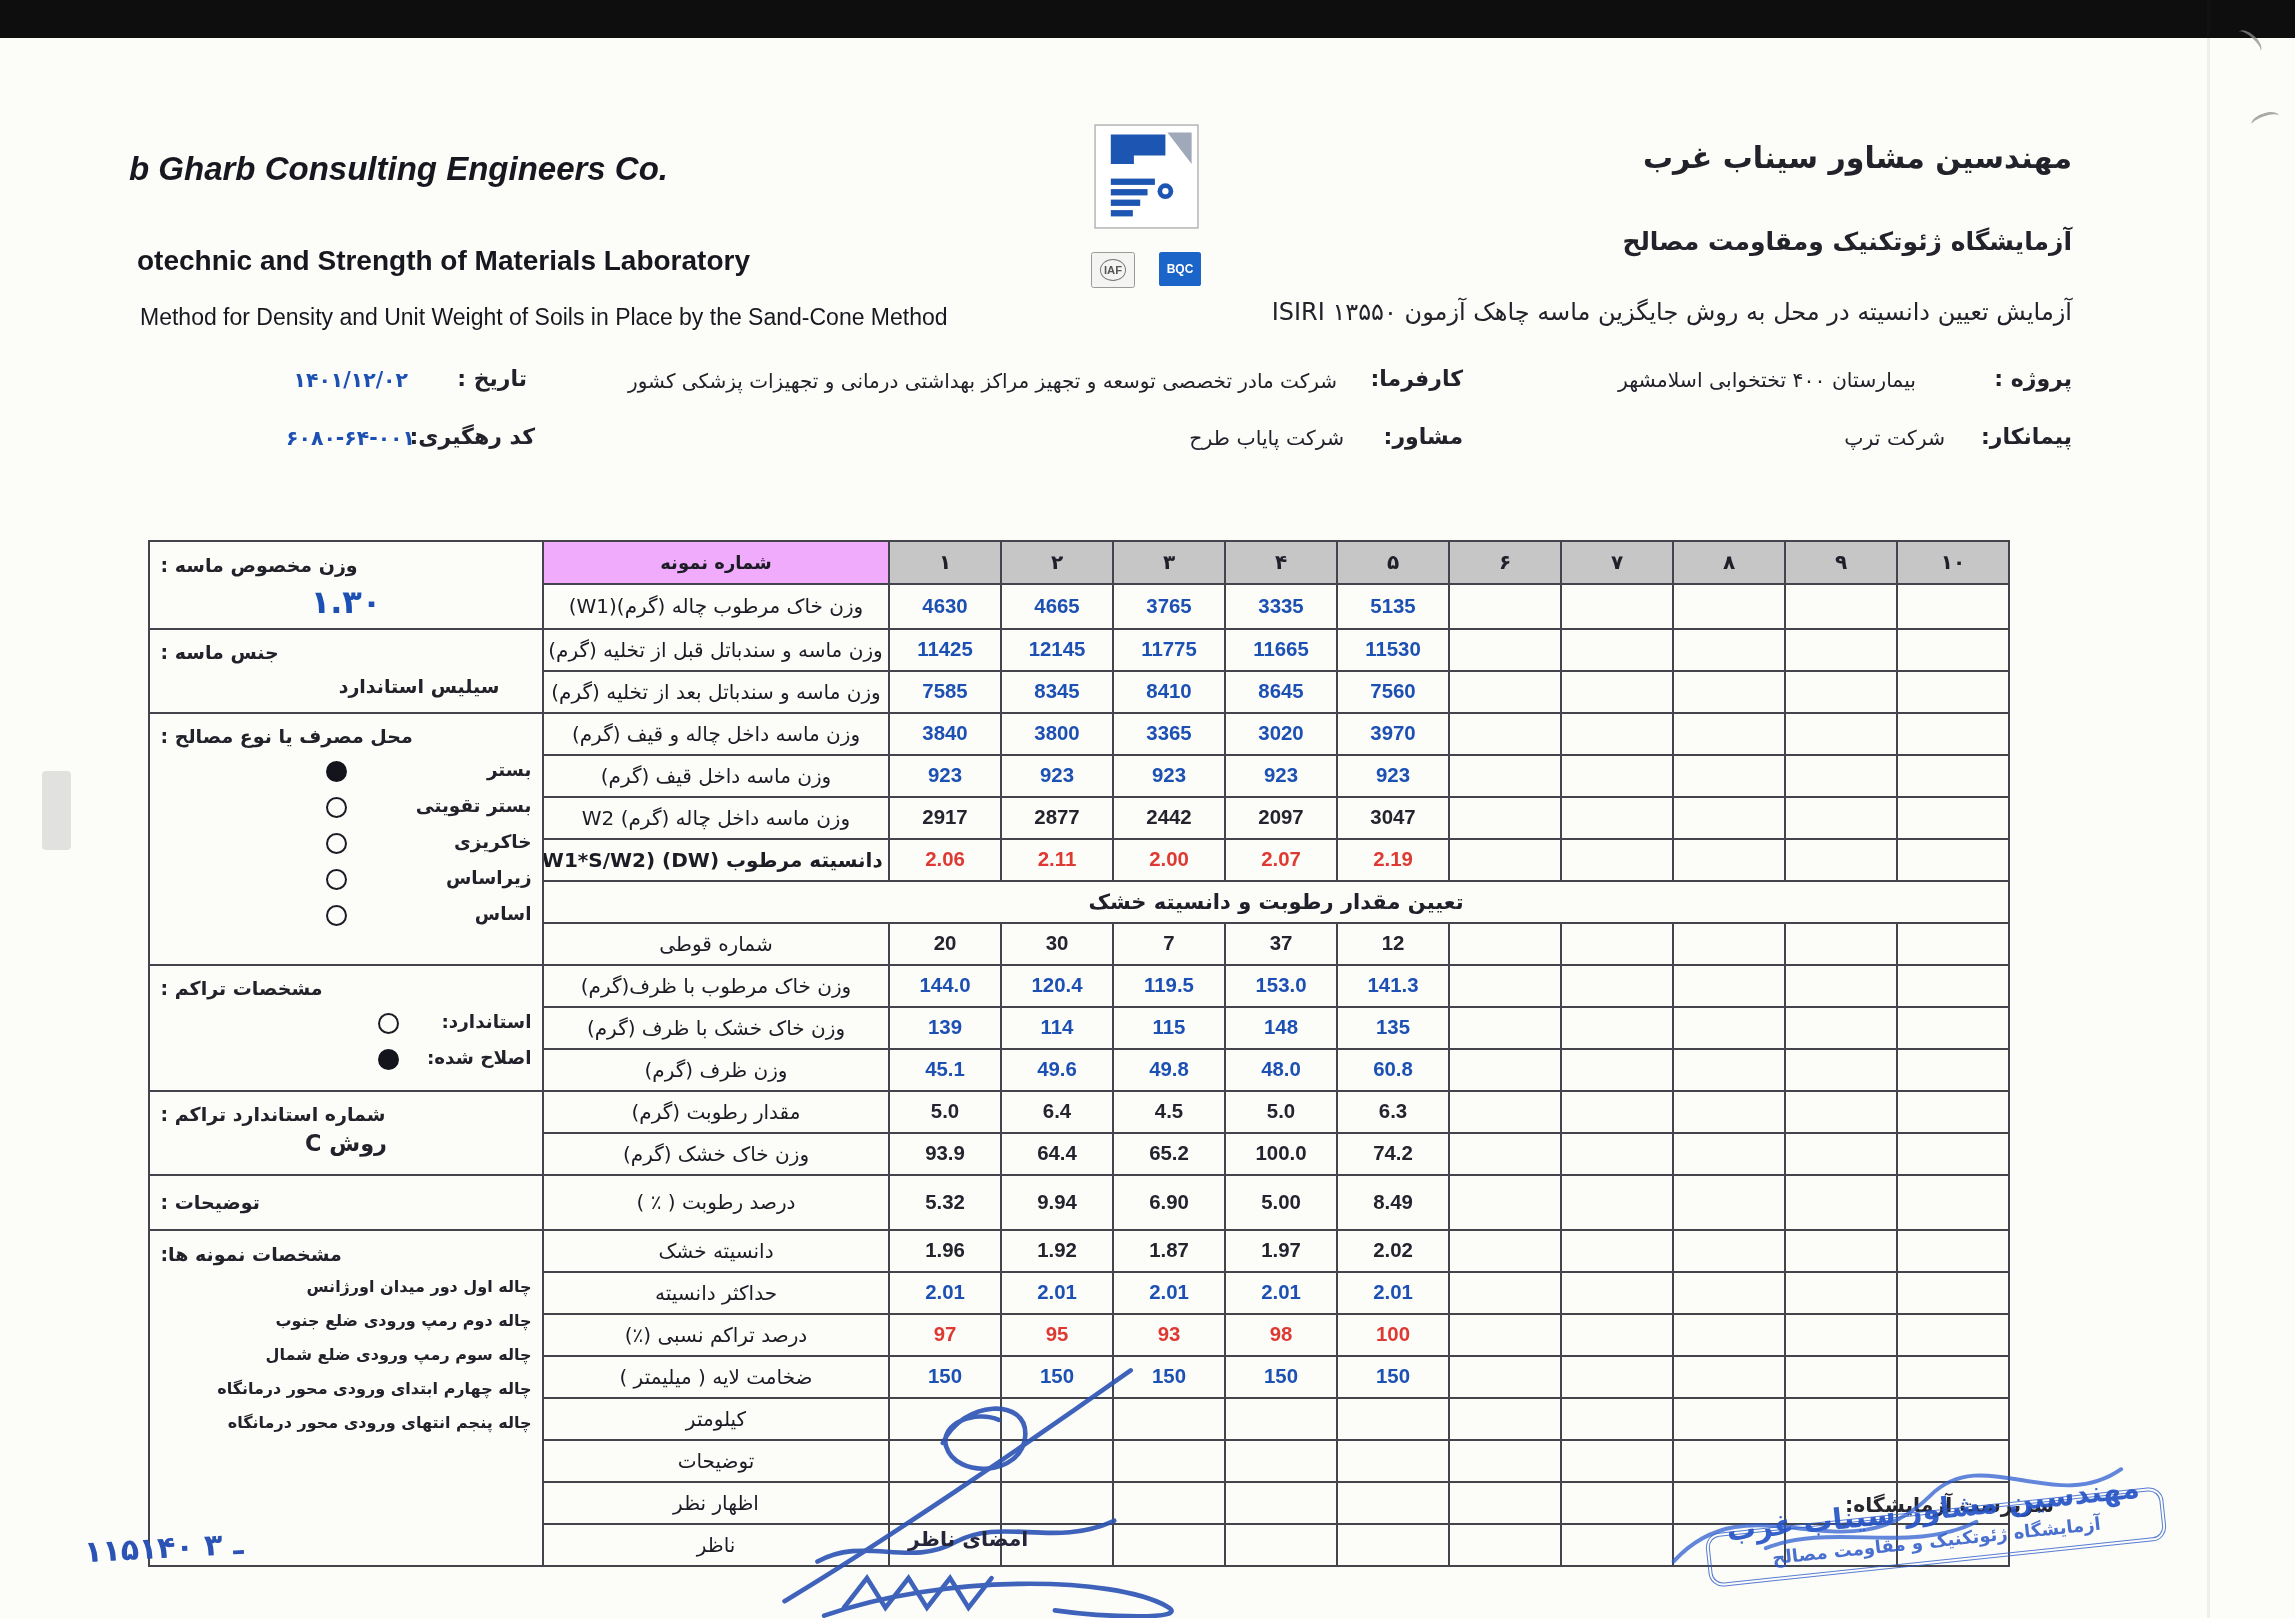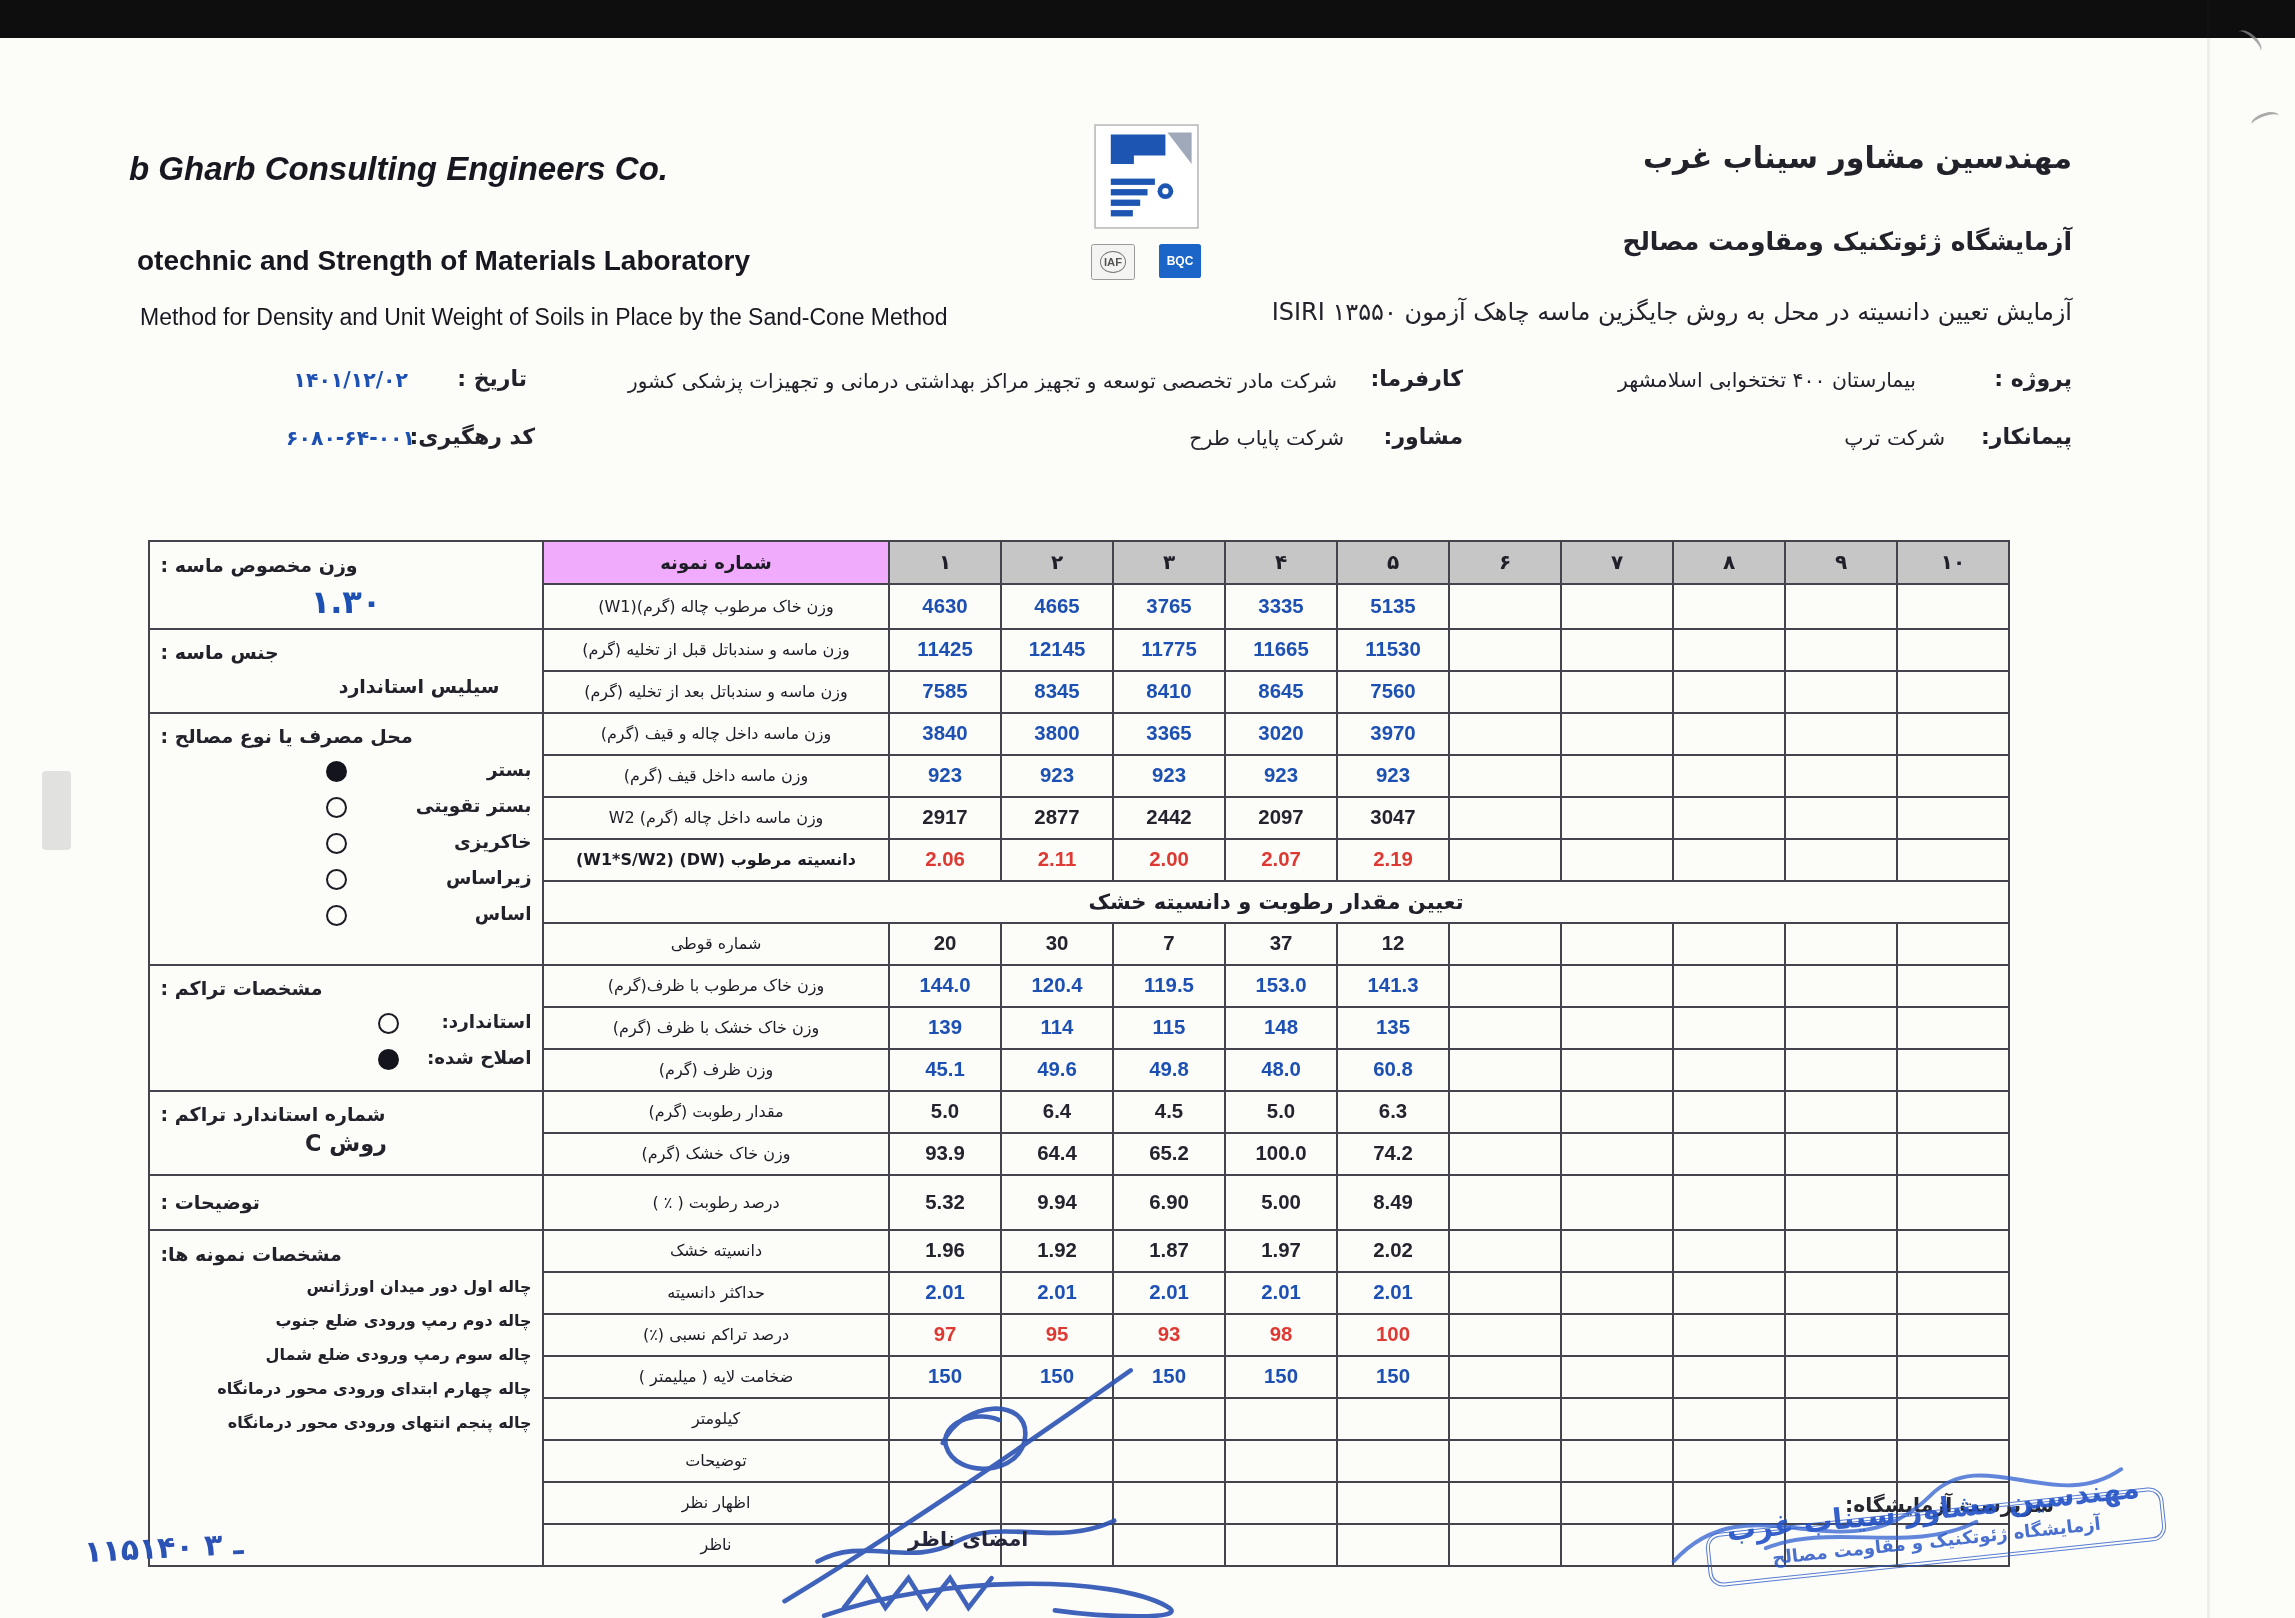--- a/index.html
+++ b/index.html
@@ -14,36 +14,36 @@
   .pmark{position:absolute;width:29px;height:12px;border-top:3.3px solid #8e8e8e;border-radius:50%;opacity:.75}
   
   .en-h1{left:129px;top:150px;font:italic 700 33px "Liberation Sans",sans-serif;color:#17171f}
   .en-h2{left:137px;top:245px;font:700 28px "Liberation Sans",sans-serif;color:#17171f}
   .en-h3{left:140px;top:304px;font:400 23px "Liberation Sans",sans-serif;color:#17171f}
   .fa-h1{right:223px;top:140px;font-size:30px;font-weight:700}
   .fa-h2{right:223px;top:227px;font-size:25px;font-weight:700}
   .fa-h3{right:223px;top:298px;font-size:24px;font-weight:400}
   .fa-h3 .isiri{font-weight:400}
   .logo{left:1090px;top:124px;width:112px;text-align:center}
-  .logo-marks{display:flex;gap:24px;justify-content:center;margin-top:13px}
+  .logo-marks{display:flex;gap:24px;justify-content:center;margin-top:21px}
   .iaf-mark{width:42px;height:34px;border:1.3px solid #9a9a9a;border-radius:2.6px;display:flex;align-items:center;justify-content:center;
             font:700 11.2px "Liberation Sans",sans-serif;color:#555;background:#f4f4f2}
   .iaf-mark span{border:1.3px solid #777;border-radius:50%;padding:4px 3.3px}
   .bqc-mark{width:42px;height:34px;background:#1b64c8;border-radius:2.6px;display:flex;align-items:center;justify-content:center;
             font:700 12px "Liberation Sans",sans-serif;color:#fff}
   
   .info-label{font-size:22px;font-weight:700}
   .info-value{font-size:20.4px;font-weight:400}
   .blue{color:#1d50b3}
   
   .grid-wrap{position:absolute;left:148px;top:540px}
   table{border-collapse:collapse;table-layout:fixed;width:1860px}
   td{border:2px solid #44444c;padding:0 5.3px;overflow:hidden;height:40px}
   tr.hrow td{height:38px}
-  .row-label{direction:rtl;text-align:center;font-size:16px;white-space:nowrap;color:#1c1c25}
+  .row-label{direction:rtl;text-align:center;font-size:20px;white-space:nowrap;color:#1c1c25}
   .row-label.bold{font-weight:700}
   .row-label.head{background:#f0abfc;font-weight:700;font-size:18px}
   .col-head{background:#c6c6c6;text-align:center;font-weight:700;font-size:20px;color:#20202a}
   .section-cell{direction:rtl;text-align:center;font-weight:700;font-size:21px;color:#20202a}
   .val{text-align:center;font-weight:700;font-size:20.4px;font-family:"Liberation Sans","DejaVu Sans",sans-serif}
   .val.blue{color:#1d50b3}.val.red{color:#de3a33}.val.dark{color:#24242e}
   .left-block{vertical-align:top;direction:rtl;padding:6.6px 10.5px}
   .left-block.mid{vertical-align:middle}
   .lp-title{font-size:19px;font-weight:700;text-align:left;line-height:32px;white-space:nowrap}
   .lp-blue{font-size:32px;font-weight:700;color:#1d50b3;text-align:center;margin-top:2.6px;direction:ltr}

